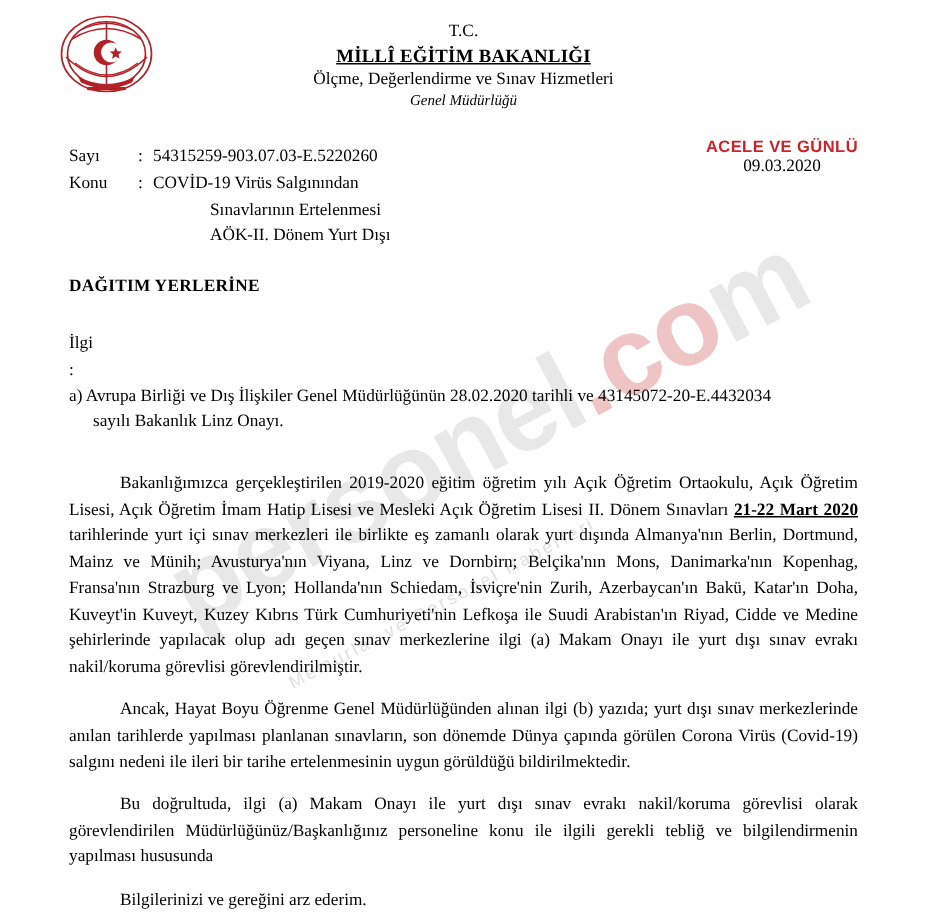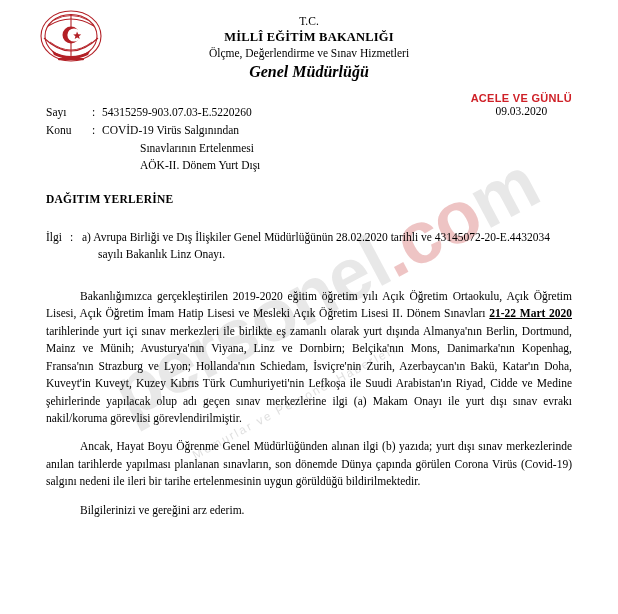--- a/index.html
+++ b/index.html
@@ -50,23 +50,23 @@
   }
 
   
   .header{
     position:relative;
     text-align:center;
     line-height:1.32;
     margin-bottom:2px;
   }
   .header .tc{font-size:11.5px;}
-  .header .ministry{font-size:12.5px;font-weight:bold;letter-spacing:.2px;}
+  .header .ministry{font-size:12.5px;font-weight:bold;letter-spacing:.2px;text-decoration:underline;}
   .header .dept{font-size:11.5px;}
-  .header .gm{font-size:16px;font-style:italic;font-weight:bold;}
+  .header .gm{font-size:10px;font-style:italic;}
 
   
   .emblem{
     position:absolute;
     left:38px; top:8px;
     width:66px;height:62px;
   }
 
   
   .urgent{
@@ -109,21 +109,21 @@
     margin-top:18px;
     letter-spacing:.2px;
   }
 
   
   .ilgi{
     margin-top:24px;
     font-size:11.5px;
     line-height:1.5;
     display:flex;
-    position:relative;z-index:6;
+    position:relative;z-index:6;flex-direction:column;
   }
   .ilgi-label{width:24px;flex:none;}
   .ilgi-colon{width:12px;flex:none;}
   .ilgi-body{flex:1;}
   .ilgi-item{margin-bottom:6px;text-align:justify;}
   .ilgi-item .ind{display:block;padding-left:16px;}
 
   
   .body{
     margin-top:18px;
@@ -203,20 +203,21 @@
         <span class="ind">sayılı Bakanlık Linz Onayı.</span>
       </div>
     </div>
   </div>
 
   <div class="body">
     <p>
       <span>Bakanlığımızca gerçekleştirilen 2019-2020 eğitim öğretim yılı Açık Öğretim Ortaokulu, Açık Öğretim Lisesi, Açık Öğretim İmam Hatip Lisesi ve Mesleki Açık Öğretim Lisesi II. Dönem Sınavları </span><span class="b">21-22 Mart 2020</span><span> tarihlerinde yurt içi sınav merkezleri ile birlikte eş zamanlı olarak yurt dışında Almanya'nın Berlin, Dortmund, Mainz ve Münih; Avusturya'nın Viyana, Linz ve Dornbirn; Belçika'nın Mons, Danimarka'nın Kopenhag, Fransa'nın Strazburg ve Lyon; Hollanda'nın Schiedam, İsviçre'nin Zurih, Azerbaycan'ın Bakü, Katar'ın Doha, Kuveyt'in Kuveyt, Kuzey Kıbrıs Türk Cumhuriyeti'nin Lefkoşa ile Suudi Arabistan'ın Riyad, Cidde ve Medine şehirlerinde yapılacak olup adı geçen sınav merkezlerine ilgi (a) Makam Onayı ile yurt dışı sınav evrakı nakil/koruma görevlisi görevlendirilmiştir.</span>
     </p>
     <p>Ancak, Hayat Boyu Öğrenme Genel Müdürlüğünden alınan ilgi (b) yazıda; yurt dışı sınav merkezlerinde anılan tarihlerde yapılması planlanan sınavların, son dönemde Dünya çapında görülen Corona Virüs (Covid-19) salgını nedeni ile ileri bir tarihe ertelenmesinin uygun görüldüğü bildirilmektedir.</p>
+    <p>Bu doğrultuda, ilgi (a) Makam Onayı ile yurt dışı sınav evrakı nakil/koruma görevlisi olarak görevlendirilen Müdürlüğünüz/Başkanlığınız personeline konu ile ilgili gerekli tebliğ ve bilgilendirmenin yapılması hususunda</p>
     <p>Bilgilerinizi ve gereğini arz ederim.</p>
   </div>
 
   <div class="watermark">
     <div class="wm-text">
       <span>personel</span><span class="red">.co</span><span>m</span>
     </div>
     <div class="wm-sub">Memurlar ve Personel Haberleri</div>
   </div>
 

